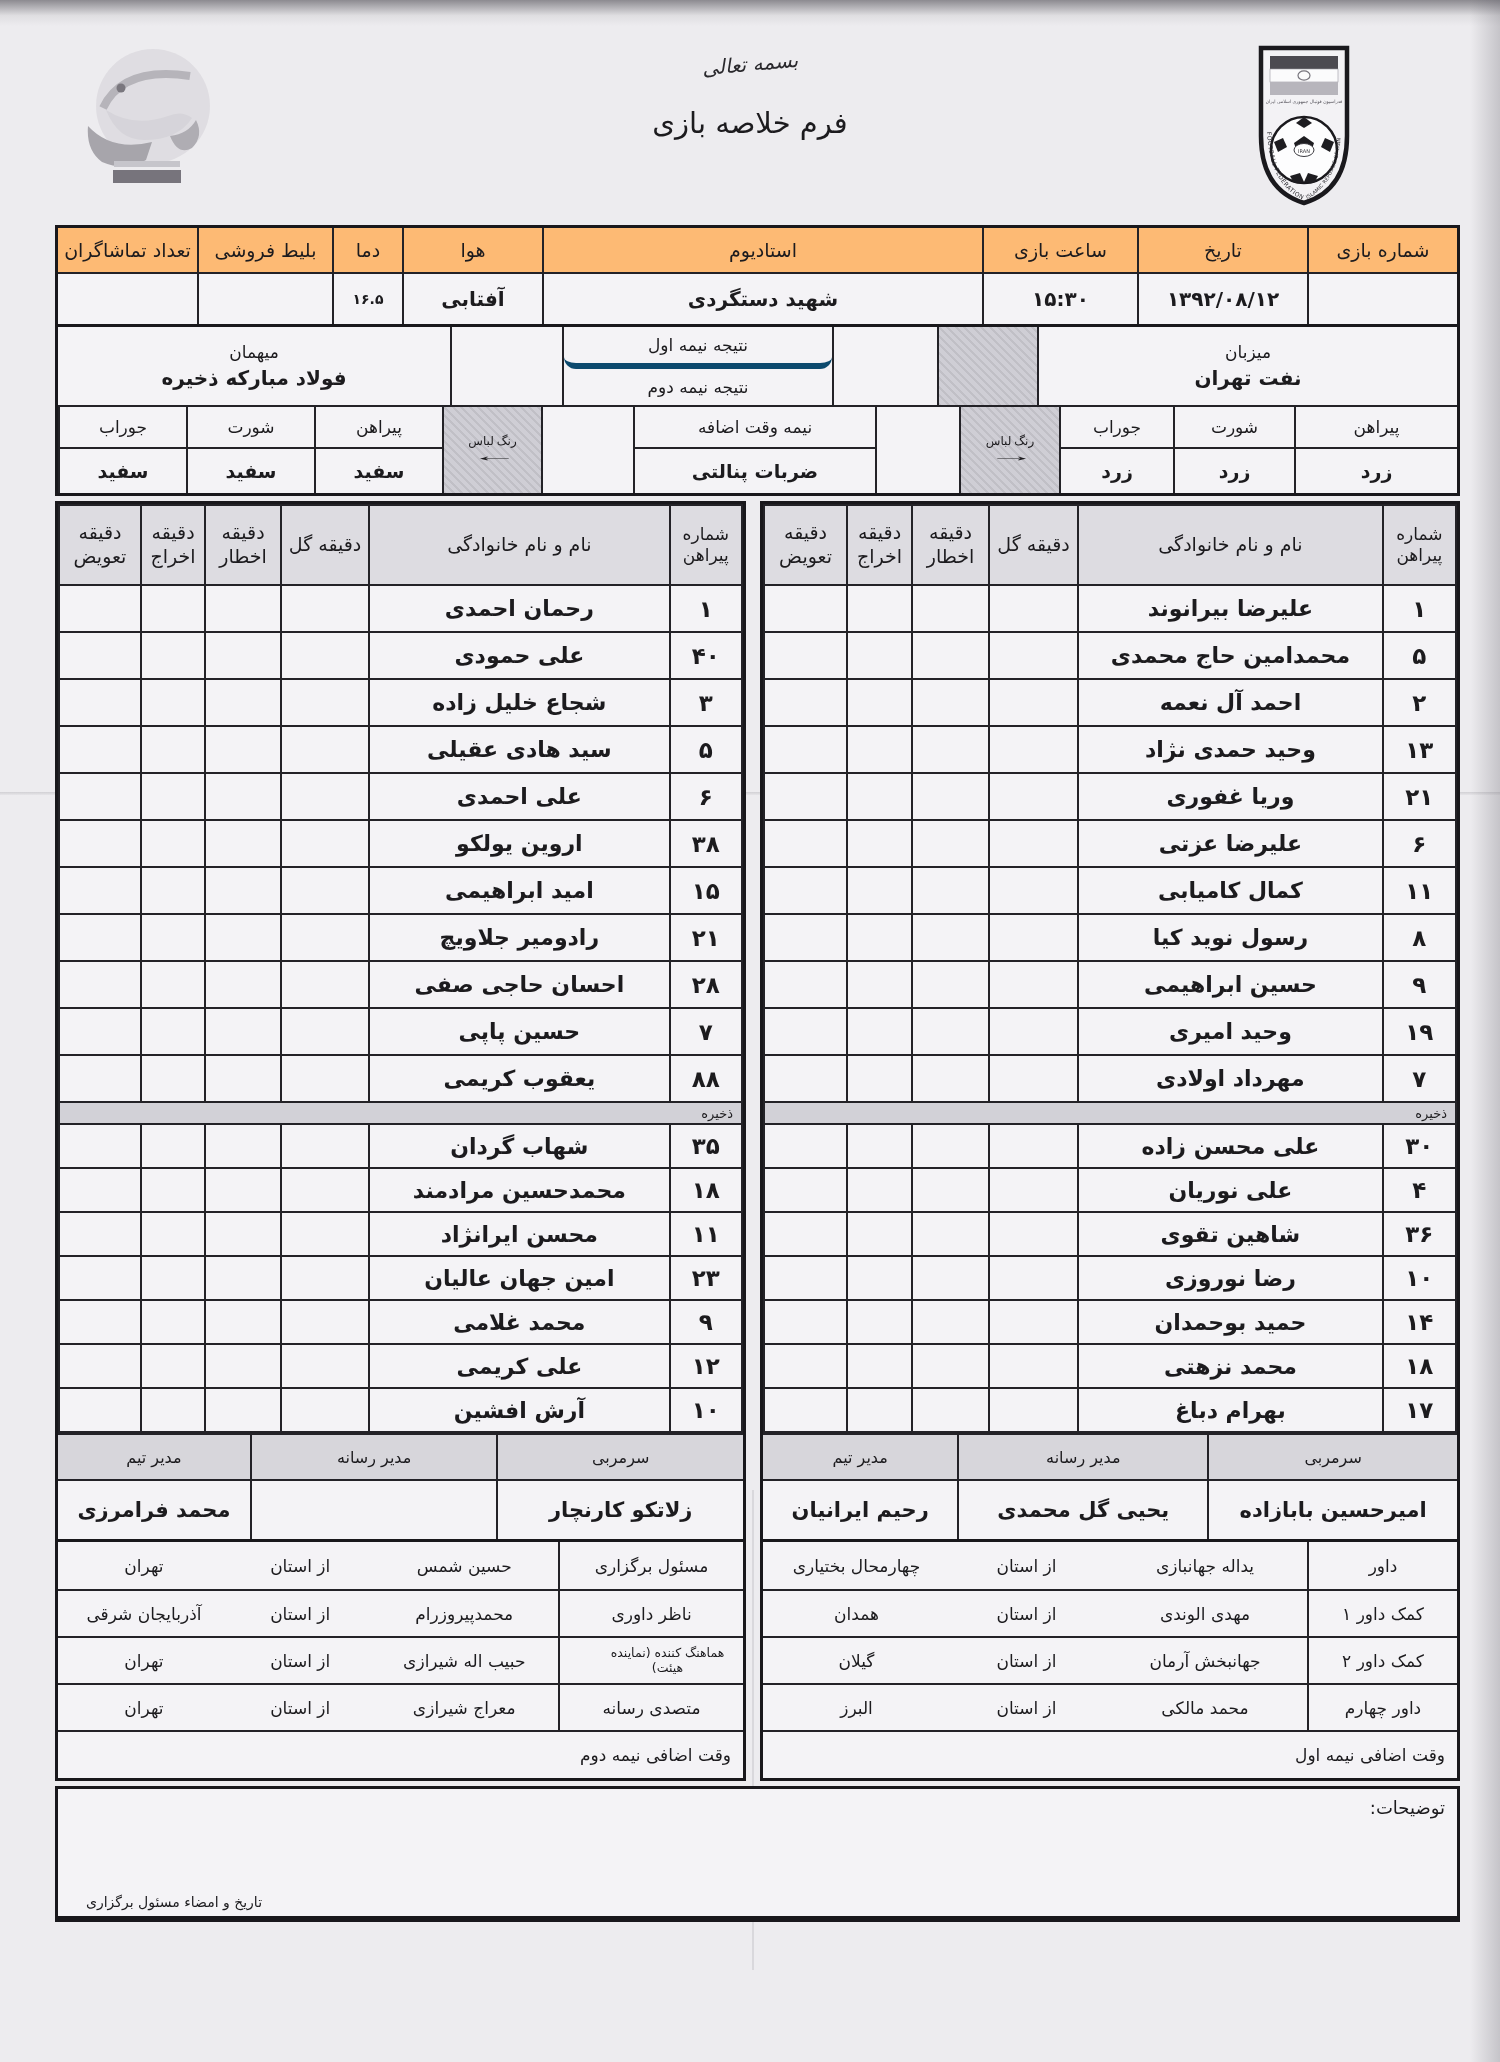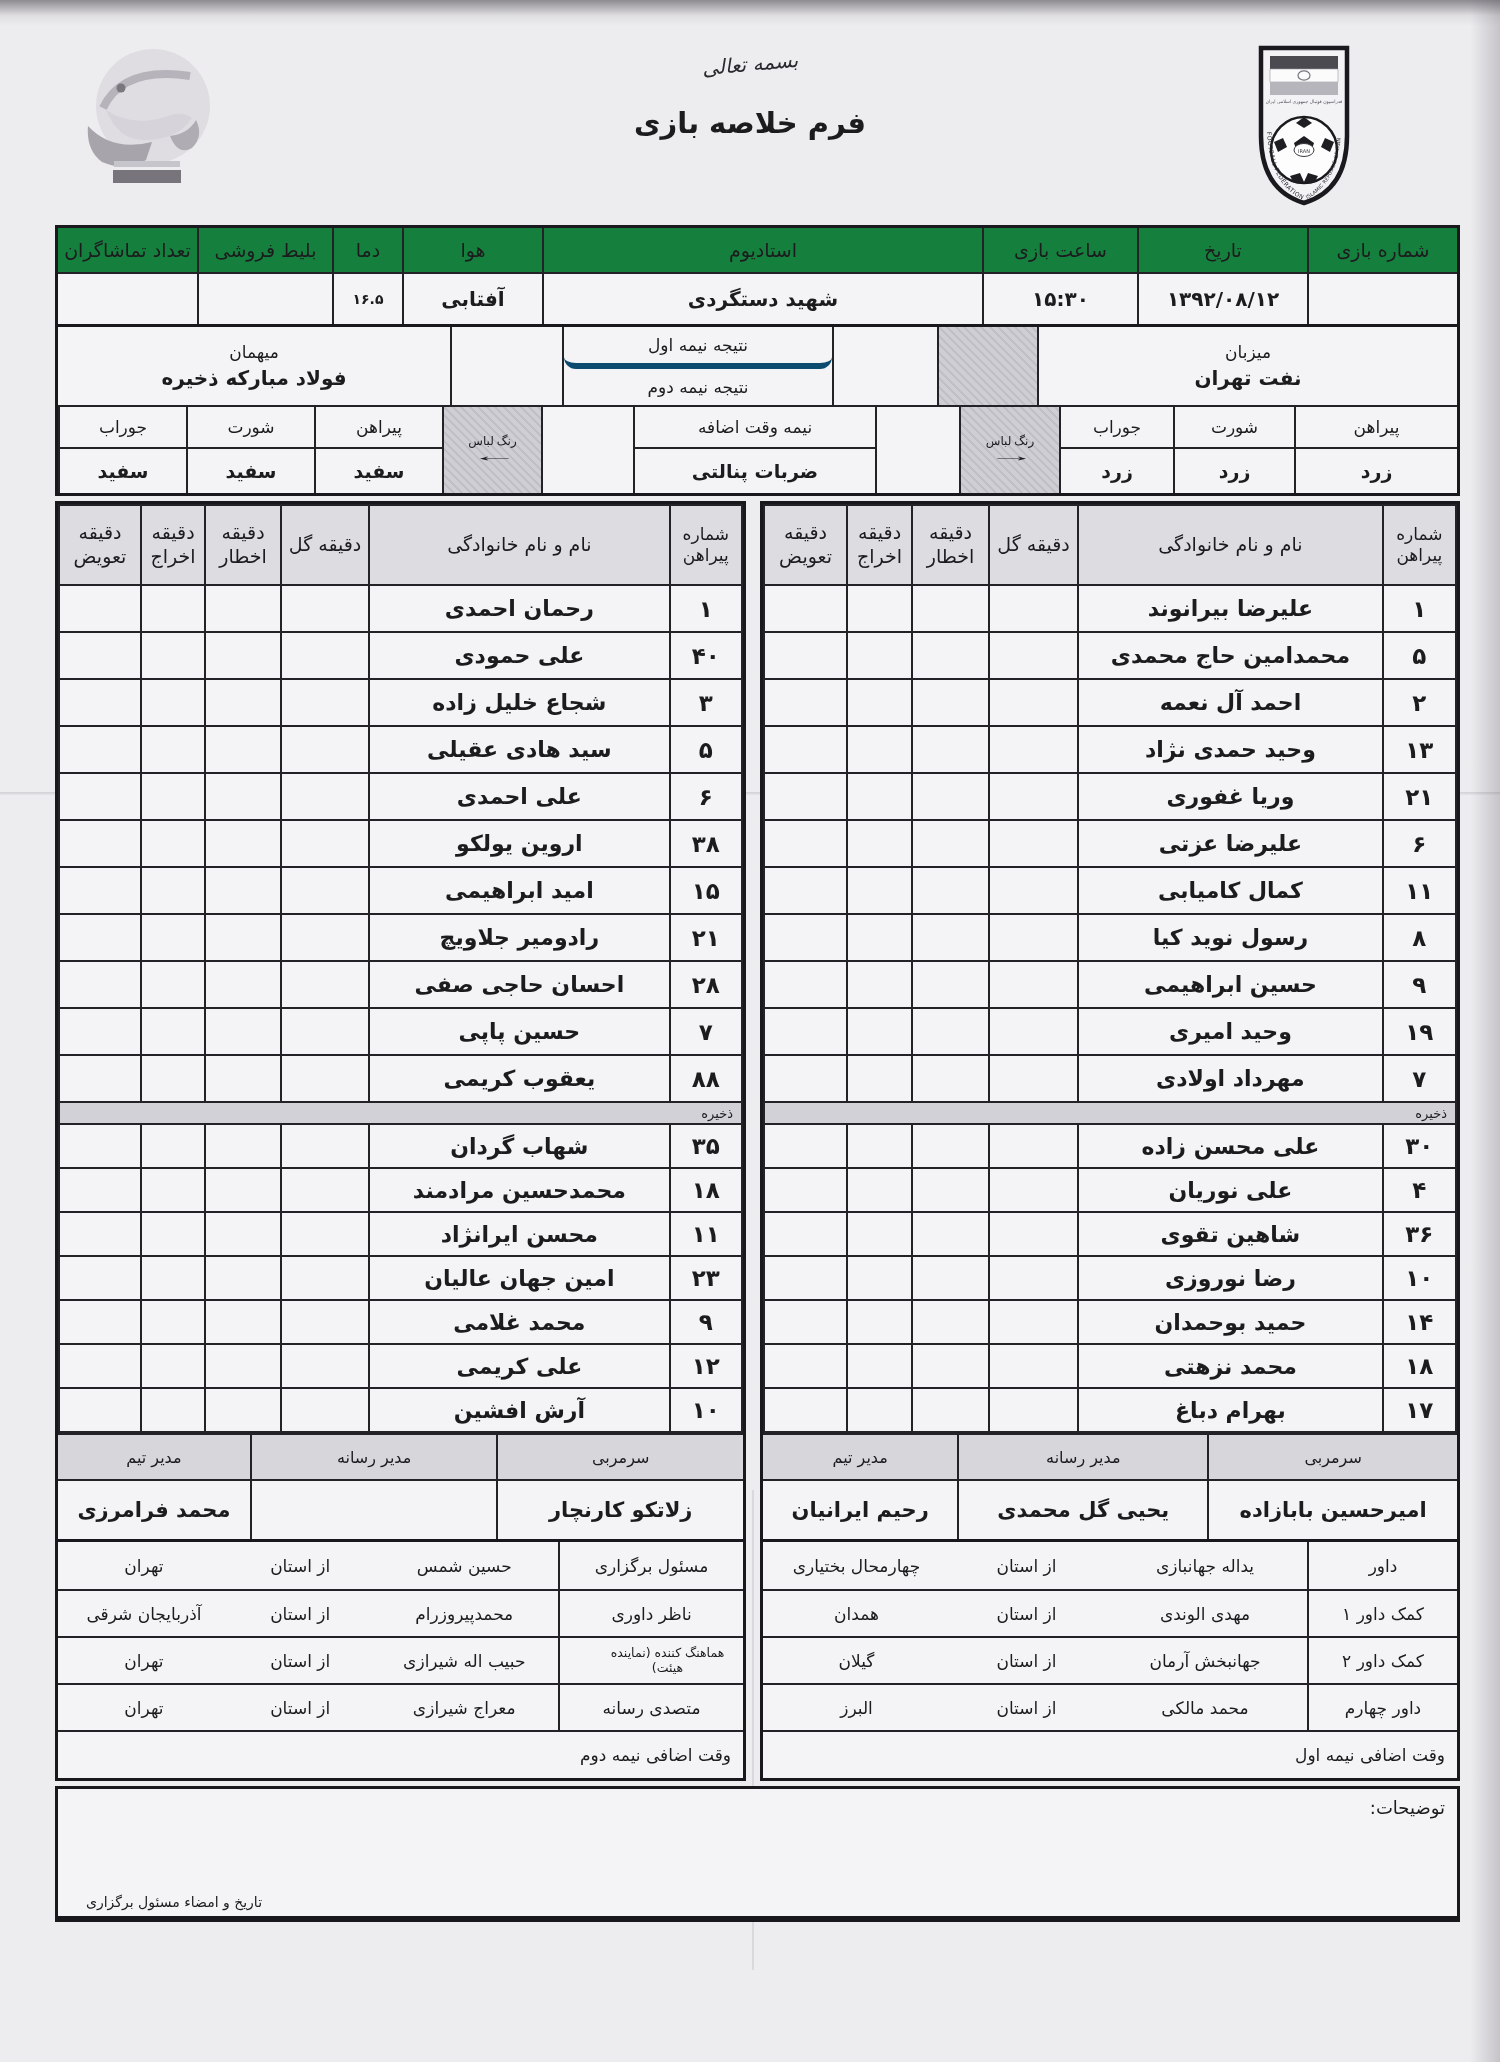--- a/index.html
+++ b/index.html
@@ -11,32 +11,32 @@
         background:linear-gradient(to left,rgba(95,92,102,.28),transparent);}
   .crease-h{position:absolute;left:0;top:792px;width:100%;height:3px;
         background:linear-gradient(rgba(110,108,116,.22),rgba(110,108,116,.05));}
   .crease-v{position:absolute;left:752px;top:1490px;width:2px;height:480px;background:rgba(110,108,116,.15);}
 
   
   .league-logo{position:absolute;left:58px;top:44px;}
   .bismillah{position:absolute;left:600px;top:52px;width:300px;text-align:center;
         font-size:20px;font-style:italic;transform:rotate(-5deg);color:#2a292d;}
   .form-title{position:absolute;left:500px;top:106px;width:500px;text-align:center;
-        font-size:29px;font-weight:bold;}
+        font-size:29px;font-weight:normal;}
   .crest{position:absolute;left:1256px;top:44px;}
 
   
   .sheet{position:absolute;left:55px;top:225px;width:1405px;}
   .sheet *{box-sizing:border-box;}
   .box{border:3px solid #19181c;background:#f4f3f6;}
   .grid{display:grid;direction:rtl;}
   .cell{border-left:2px solid #232227;display:flex;align-items:center;justify-content:center;
         text-align:center;overflow:hidden;}
   .cell:last-child{border-left:none;}
-  .shade{background:#15803d;}
+  .shade{background:#fdba74;}
   .hatch{background:#cfced5;background-image:repeating-linear-gradient(45deg,rgba(0,0,0,.07) 0 2px,transparent 2px 6px);}
   .pre{white-space:pre-line;}
 
   
   .rowA{grid-template-columns:150px 170px 155px 440px 140px 70px 135px 1fr;}
   .rowA .cell{height:44px;font-size:19px;}
   .rowB{grid-template-columns:150px 170px 155px 440px 140px 70px 135px 1fr;border-top:2px solid #232227;}
   .rowB .cell{height:50px;font-size:20px;font-weight:600;}
   .rowT{grid-template-columns:420px 100px 105px 270px 112px 1fr;border-top:3px solid #19181c;}
   .rowT .cell{height:78px;}

